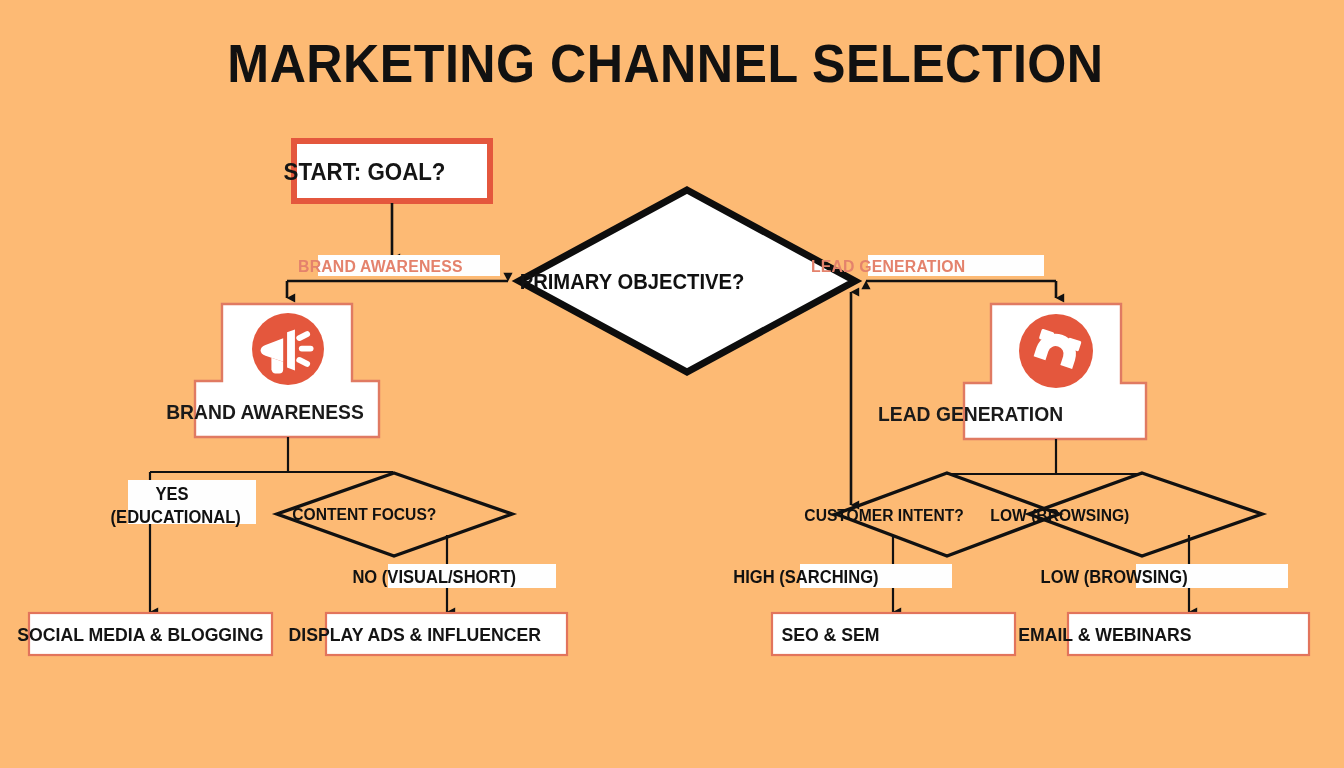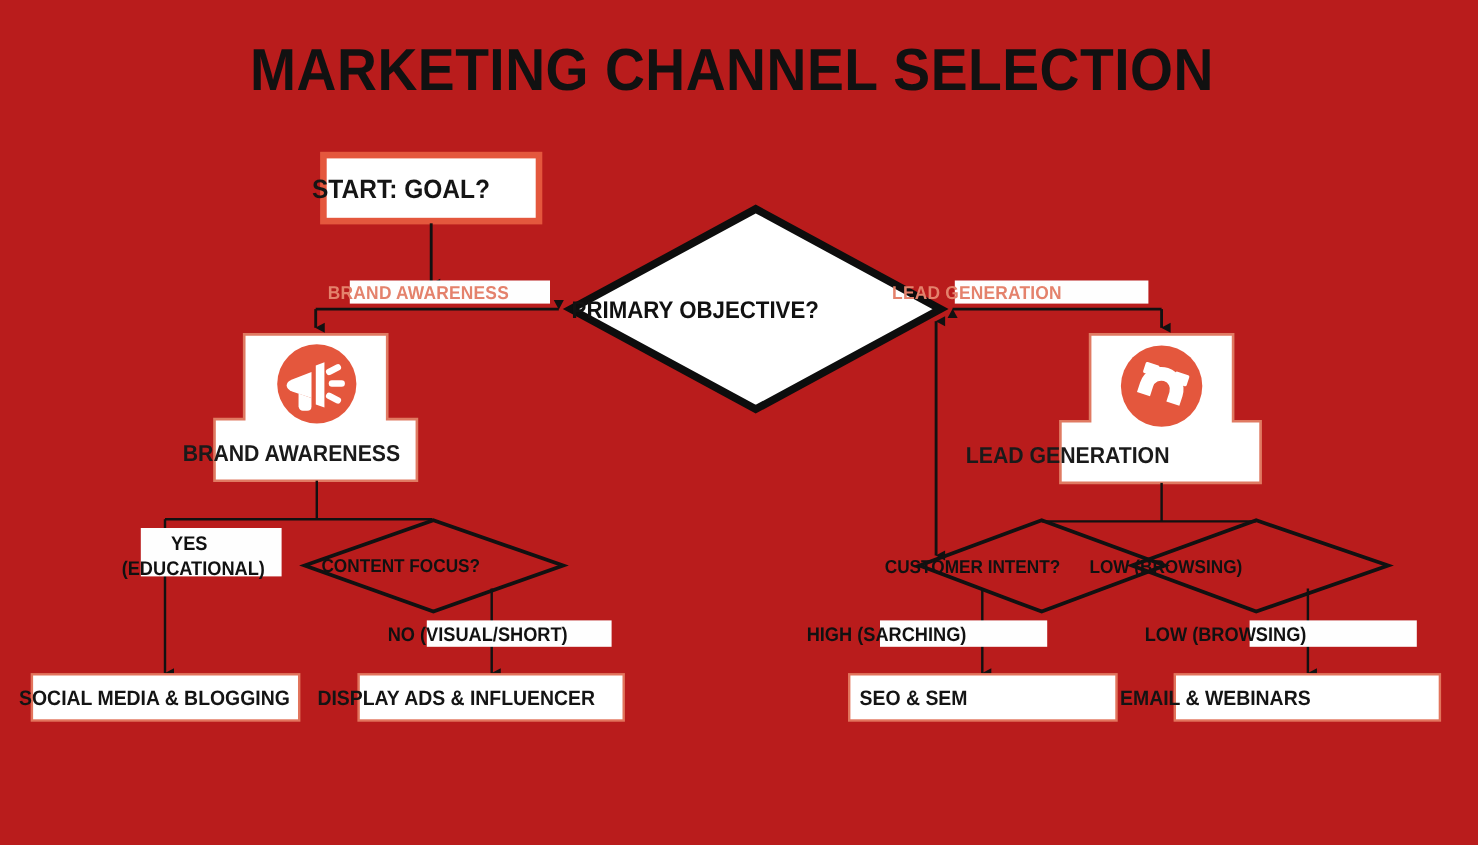--- a/index.html
+++ b/index.html
@@ -12,21 +12,21 @@
     width: 1344px;
     height: 768px;
     overflow: hidden;
     font-family: "Liberation Sans", sans-serif;
     -webkit-font-smoothing: antialiased;
   }
   #canvas {
     position: relative;
     width: 1344px;
     height: 768px;
-    background: #b91c1c;
+    background: #fdba74;
   }
   svg#chart {
     position: absolute;
     left: 0;
     top: 0;
     width: 1344px;
     height: 768px;
     display: block;
   }
   

